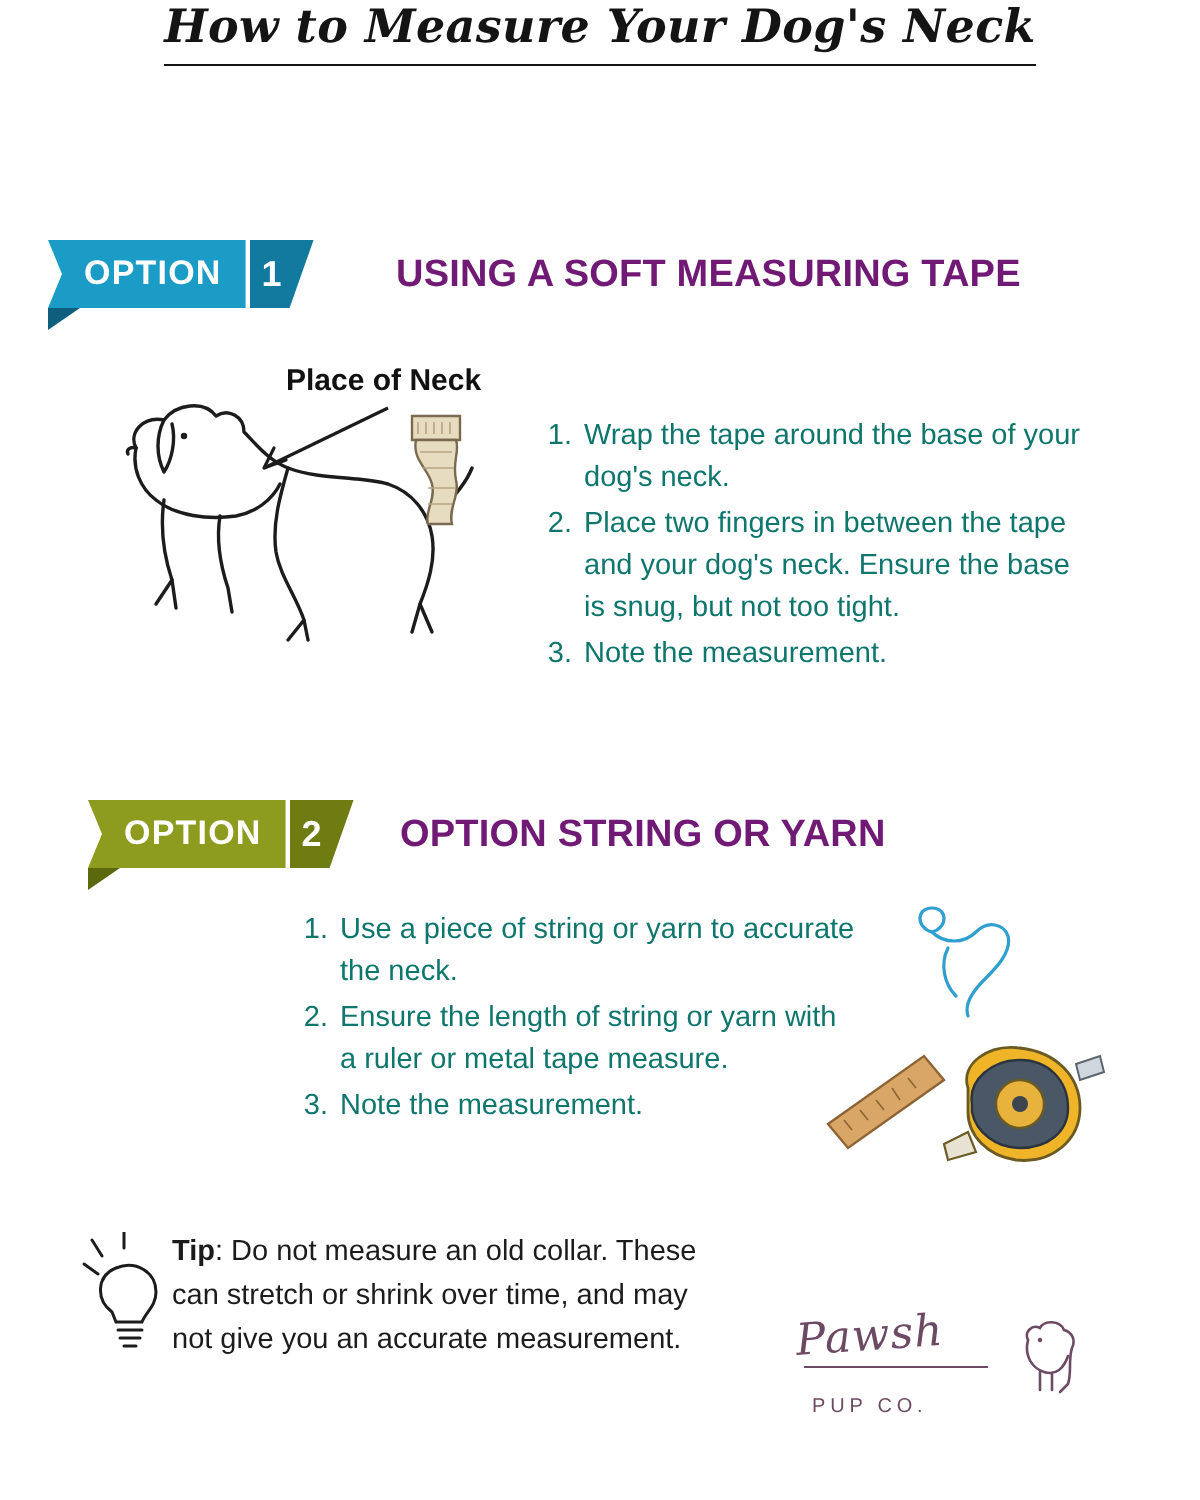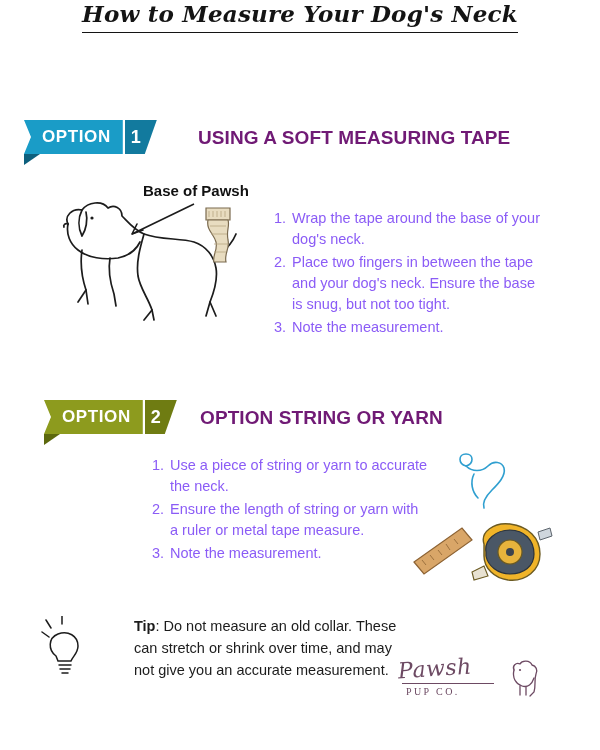--- a/index.html
+++ b/index.html
@@ -92,21 +92,21 @@
   #headline1 { left: 198px; top: 127px; }
   #headline2 { left: 200px; top: 407px; }
 
   
   ol.steps {
     position: absolute;
     margin: 0;
     padding-left: 18px;
     font-size: 14.5px;
     line-height: 21px;
-    color: #8b5cf6;
+    color: #0f766e;
   }
   ol.steps li { margin-bottom: 2px; padding-left: 2px; }
   #steps1 { left: 272px; top: 208px; width: 268px; }
   #steps2 { left: 150px; top: 455px; width: 280px; }
 
   
   #dog-illustration {
     position: absolute;
     left: 48px;
     top: 186px;
@@ -154,21 +154,20 @@
     height: 70px;
   }
   #tip-text {
     position: absolute;
     left: 86px;
     top: 615px;
     width: 270px;
     font-size: 14.5px;
     line-height: 22px;
     color: #1c1c1c;
-    margin-left: 48px;
   }
   #tip-text b { font-weight: 700; }
 
   
   #logo {
     position: absolute;
     left: 398px;
     top: 656px;
     width: 150px;
     height: 62px;
@@ -179,23 +178,23 @@
     font-size: 22px;
     color: #6d4a63;
     letter-spacing: 0.5px;
     transform: rotate(-4deg);
     display: inline-block;
   }
   #logo .sub {
     font-size: 10px;
     letter-spacing: 2.4px;
     color: #6d4a63;
-    margin-top: 2px;
+    margin-top: 14px;
     margin-left: 8px;
-    font-family: Liberation Serif, serif;
+    font-family: Liberation Sans, sans-serif;
   }
   #logo .divider {
     width: 92px;
     height: 1px;
     background: #6d4a63;
     margin: 2px 0 2px 4px;
   }
   #logo .dog-mark {
     position: absolute;
     right: 6px;
@@ -239,21 +238,21 @@
     <path d="M166 74 C176 66 184 58 188 48"></path>
 
     <path d="M34 24 C30 32 30 42 34 50 C38 44 40 34 38 26"></path>
 
     <circle cx="44" cy="32" r="1.6" fill="#1c1c1c" stroke="none"></circle>
 
     <path d="M20 38 C17 37 15 39 16 41"></path>
   </g>
 </svg>
 
-<div id="base-of-neck-label">Base of Pawsh</div>
+<div id="base-of-neck-label">Place of Neck</div>
 
 <svg style="position:absolute;left:110px;top:196px;width:90px;height:50px" viewBox="0 0 90 50">
   <g stroke="#1c1c1c" stroke-width="1.6" fill="none">
     <path d="M84 8 L22 38"></path>
     <path d="M22 38 L33 34 M22 38 L27 28" stroke-linecap="round"></path>
   </g>
 </svg>
 
 <svg id="tape-small" viewBox="0 0 50 62">
   <g stroke="#7a6a4f" stroke-width="1.2" fill="#e8dcc0">

